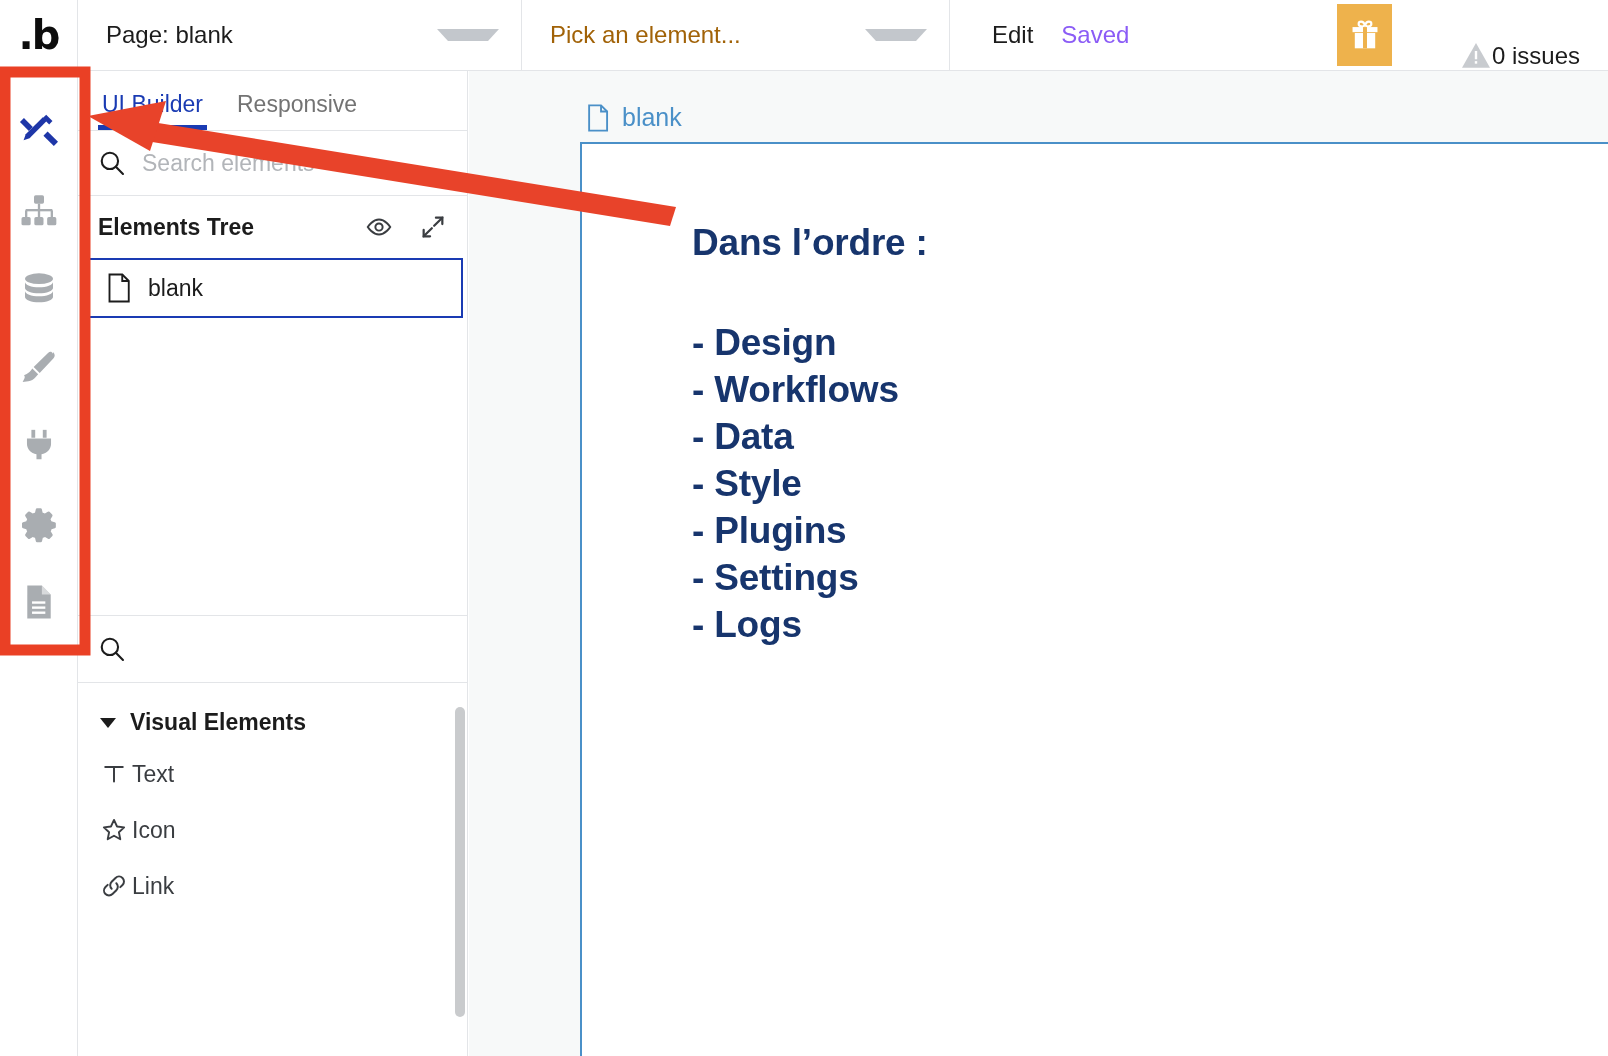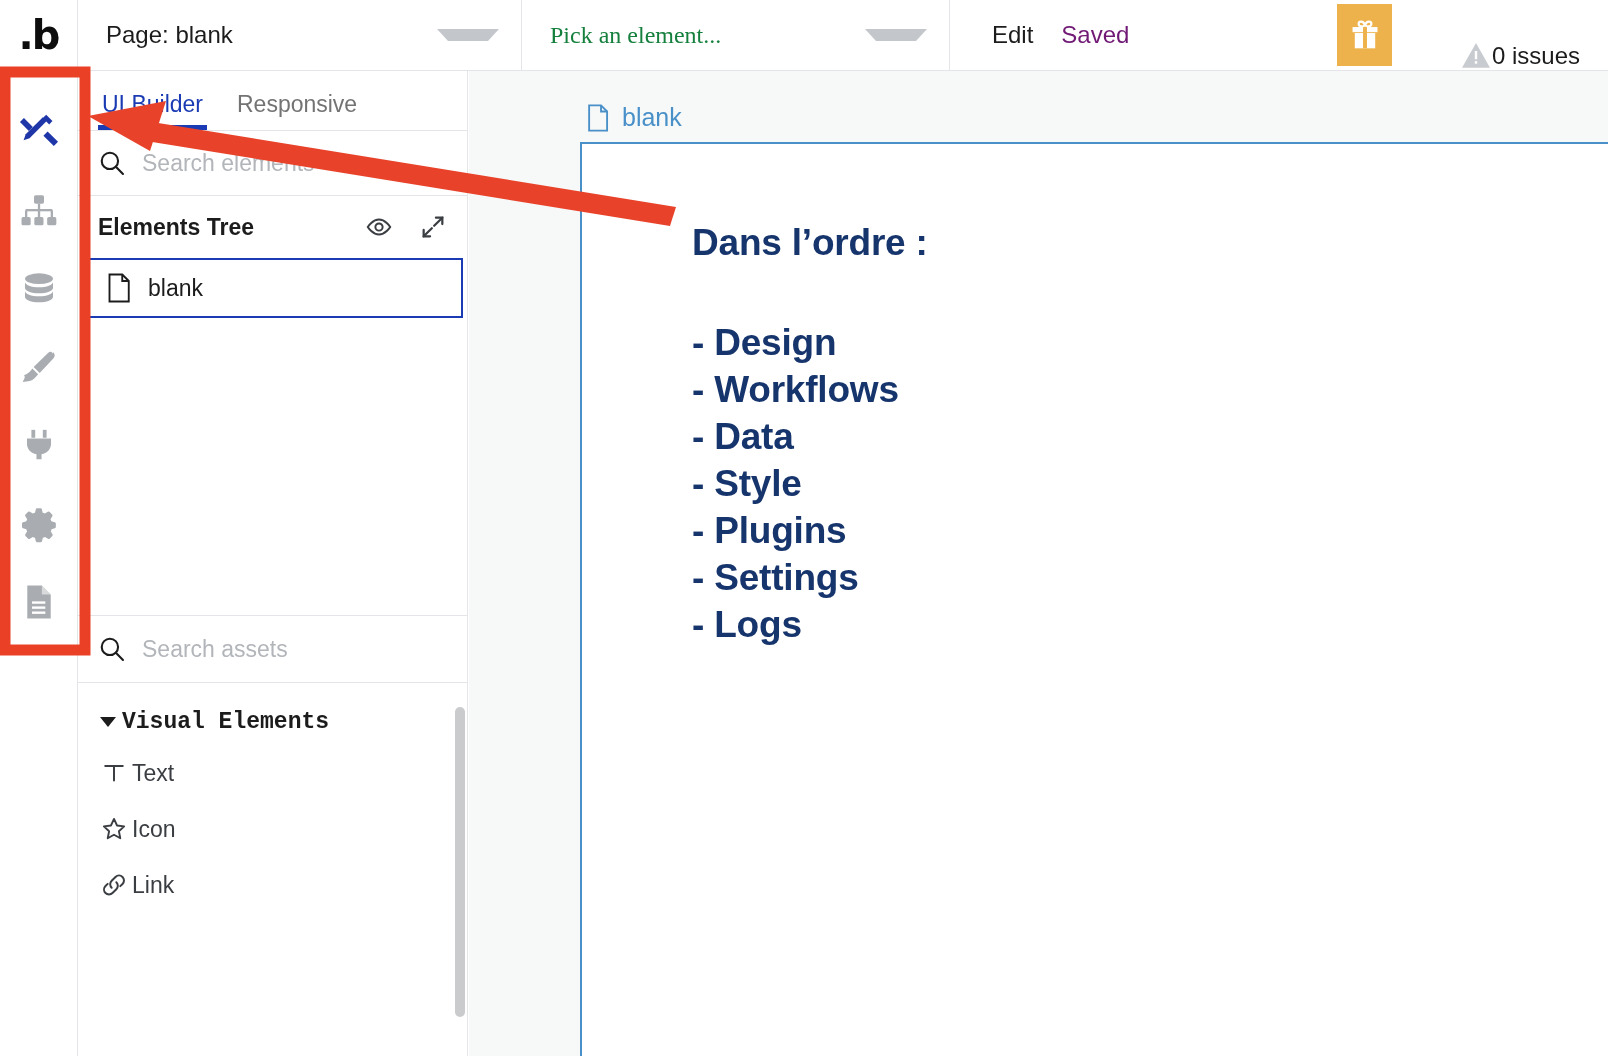--- a/index.html
+++ b/index.html
@@ -56,21 +56,21 @@
     padding: 0 22px 0 28px;
     flex: none;
     cursor: default;
     gap: 28px;
   }
   .dropdown .ddlabel {
     font-size: 24px;
     color: #1c1c1c;
     white-space: nowrap;
   }
-  .dropdown.placeholder .ddlabel { color: #15803d; font-family: Liberation Serif, serif; }
+  .dropdown.placeholder .ddlabel { color: #a16207; }
   .dropdown .caret {
     margin-left: auto;
     padding-left: 40px;
     width: 0; height: 0;
     border-left: 11px solid transparent;
     border-right: 11px solid transparent;
     border-top: 12px solid #c3c7cc;
     box-sizing: content-box;
   }
   #page-dropdown { width: 444px; }
@@ -84,21 +84,21 @@
     flex: 1;
   }
   .tb-link {
     font-size: 24px;
     color: #1c1c1c;
     cursor: pointer;
     padding: 0 12px;
   }
   .tb-status {
     font-size: 24px;
-    color: #701a75;
+    color: #8b5cf6;
     padding: 0 12px;
     cursor: default;
   }
 
   .gift-btn {
     position: absolute;
     right: 216px;
     top: 4px;
     width: 55px;
     height: 62px;
@@ -272,24 +272,23 @@
 
   .assets-list {
     flex: 1;
     overflow: hidden;
     position: relative;
     padding-top: 16px;
   }
   .assets-group {
     display: flex;
     align-items: center;
-    gap: 6px;
+    gap: 14px;
     padding: 10px 20px 10px 22px;
     cursor: pointer;
-    font-family: Liberation Mono, monospace;
   }
   .group-caret {
     width: 0; height: 0;
     border-left: 8px solid transparent;
     border-right: 8px solid transparent;
     border-top: 10px solid #1c1c1c;
   }
   .group-title {
     font-size: 23px;
     font-weight: 700;
@@ -545,21 +544,20 @@
         </svg>
         <span class="tree-node-label">blank</span>
       </div>
     </div>
 
     <div class="assets-search">
       <svg width="28" height="28" viewBox="0 0 24 24">
         <circle cx="10.2" cy="10.2" r="7" fill="none" stroke="#1c1c1c" stroke-width="1.8"></circle>
         <line x1="15.3" y1="15.3" x2="21.4" y2="21.4" stroke="#1c1c1c" stroke-width="1.8" stroke-linecap="round"></line>
       </svg>
-      <input type="text" placeholder="Search assets" style="">
     </div>
 
     <div class="assets-list">
 
       <div class="assets-group">
         <span class="group-caret"></span>
         <span class="group-title">Visual Elements</span>
       </div>
 
       <div class="asset-item">

